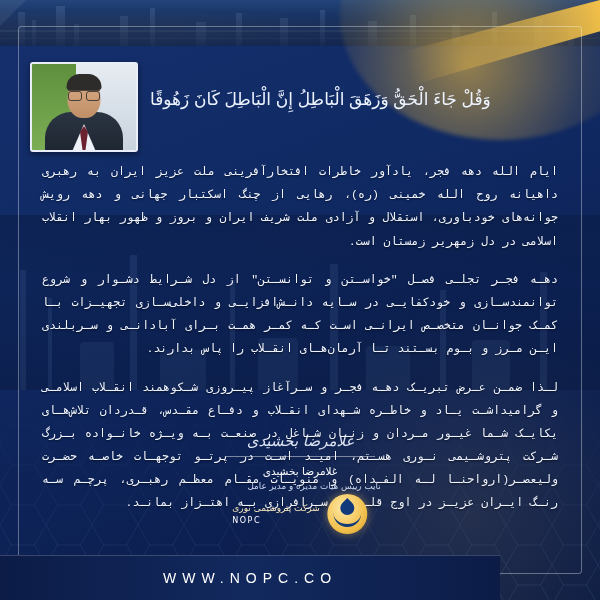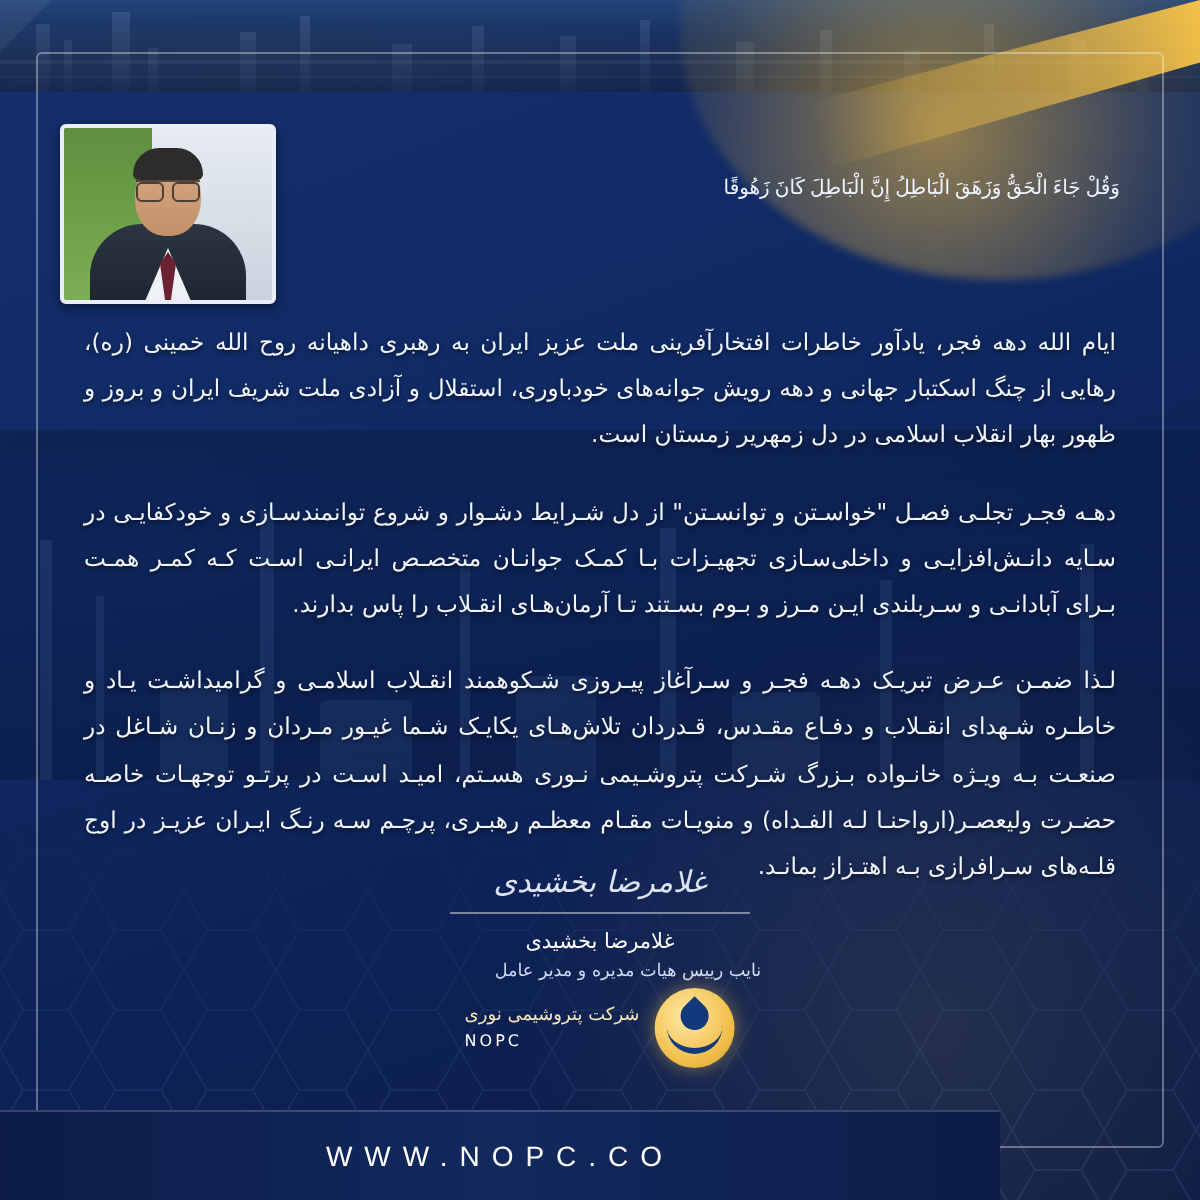--- a/index.html
+++ b/index.html
@@ -66,23 +66,23 @@
   }
 
   
   .basmala{
     position:absolute;left:0;right:0;top:44px;text-align:center;
     color:#f3f7ff;font-size:19px;letter-spacing:1px;
     font-family:"DejaVu Serif", serif;
     text-shadow:0 1px 2px rgba(0,0,0,.5);
   }
   .ayah{
-    position:absolute;left:150px;right:40px;top:86px;text-align:right;
-    color:#eef4ff;font-size:10px;line-height:1.7;
-    font-family:Liberation Serif, serif;
+    position:absolute;left:150px;right:40px;top:86px;text-align:left;
+    color:#eef4ff;font-size:17px;line-height:1.7;
+    font-family:Liberation Sans, sans-serif;
   }
 
   
   .portrait{
     position:absolute;left:30px;top:62px;width:104px;height:86px;
     border:2px solid #e9eef8;border-radius:3px;overflow:hidden;
     background:#9fb6cd;
     box-shadow:0 2px 6px rgba(0,0,0,.45);
   }
   .portrait .bg-left{position:absolute;left:0;top:0;width:42%;height:100%;background:linear-gradient(180deg,#5e8f3d,#7cae55);}
@@ -123,21 +123,21 @@
   .portrait .glasses:after{right:0;}
 
   
   .body-text{
     position:absolute;left:42px;right:42px;top:160px;
     color:#f0f5ff;font-size:11.6px;line-height:2.0;
     text-align:justify;text-align-last:right;
     direction:rtl;
     text-shadow:0 1px 2px rgba(0,0,0,.55);
   }
-  .body-text p{margin:0 0 15px 0;}
+  .body-text p{margin:0 0 15px 0;font-family:Liberation Mono, monospace;}
 
   
   .sign-wrap{
     position:absolute;left:0;right:0;top:432px;text-align:center;
   }
   .sign-script{
     color:#e8eefb;font-size:15px;font-family:"DejaVu Serif", serif;
     font-style:italic;opacity:.95;
   }
   .sign-name{color:#ffffff;font-size:10.5px;margin-top:8px;letter-spacing:.3px;}

